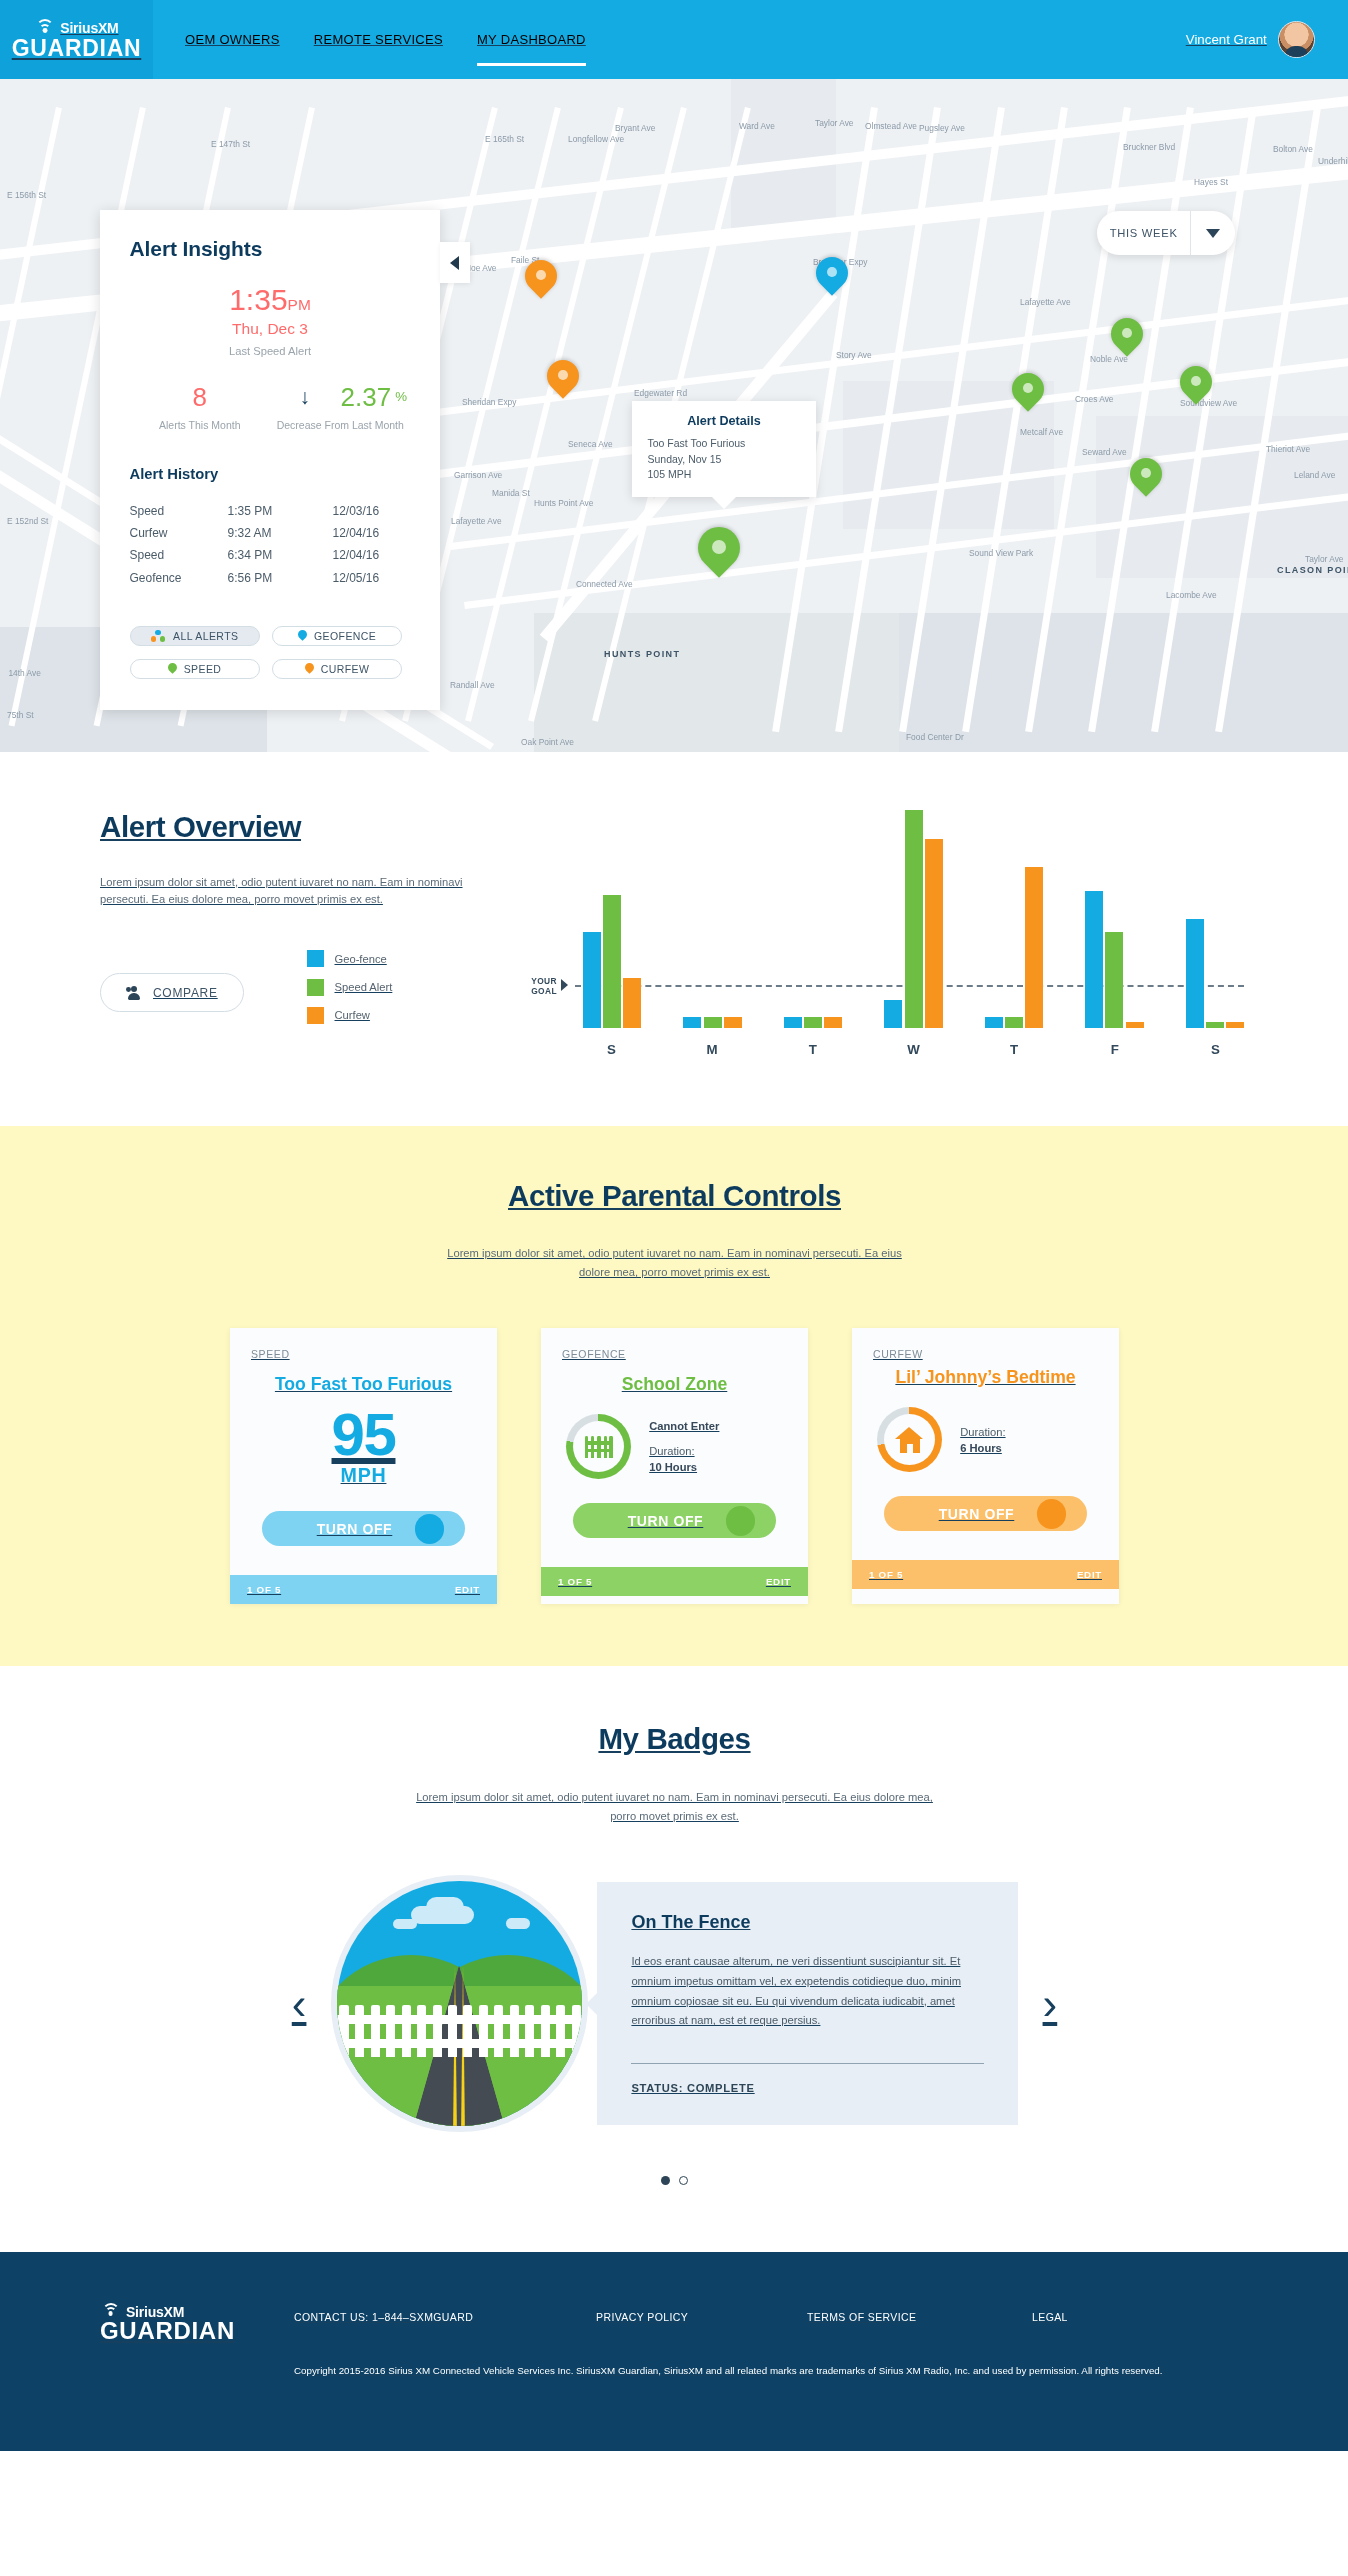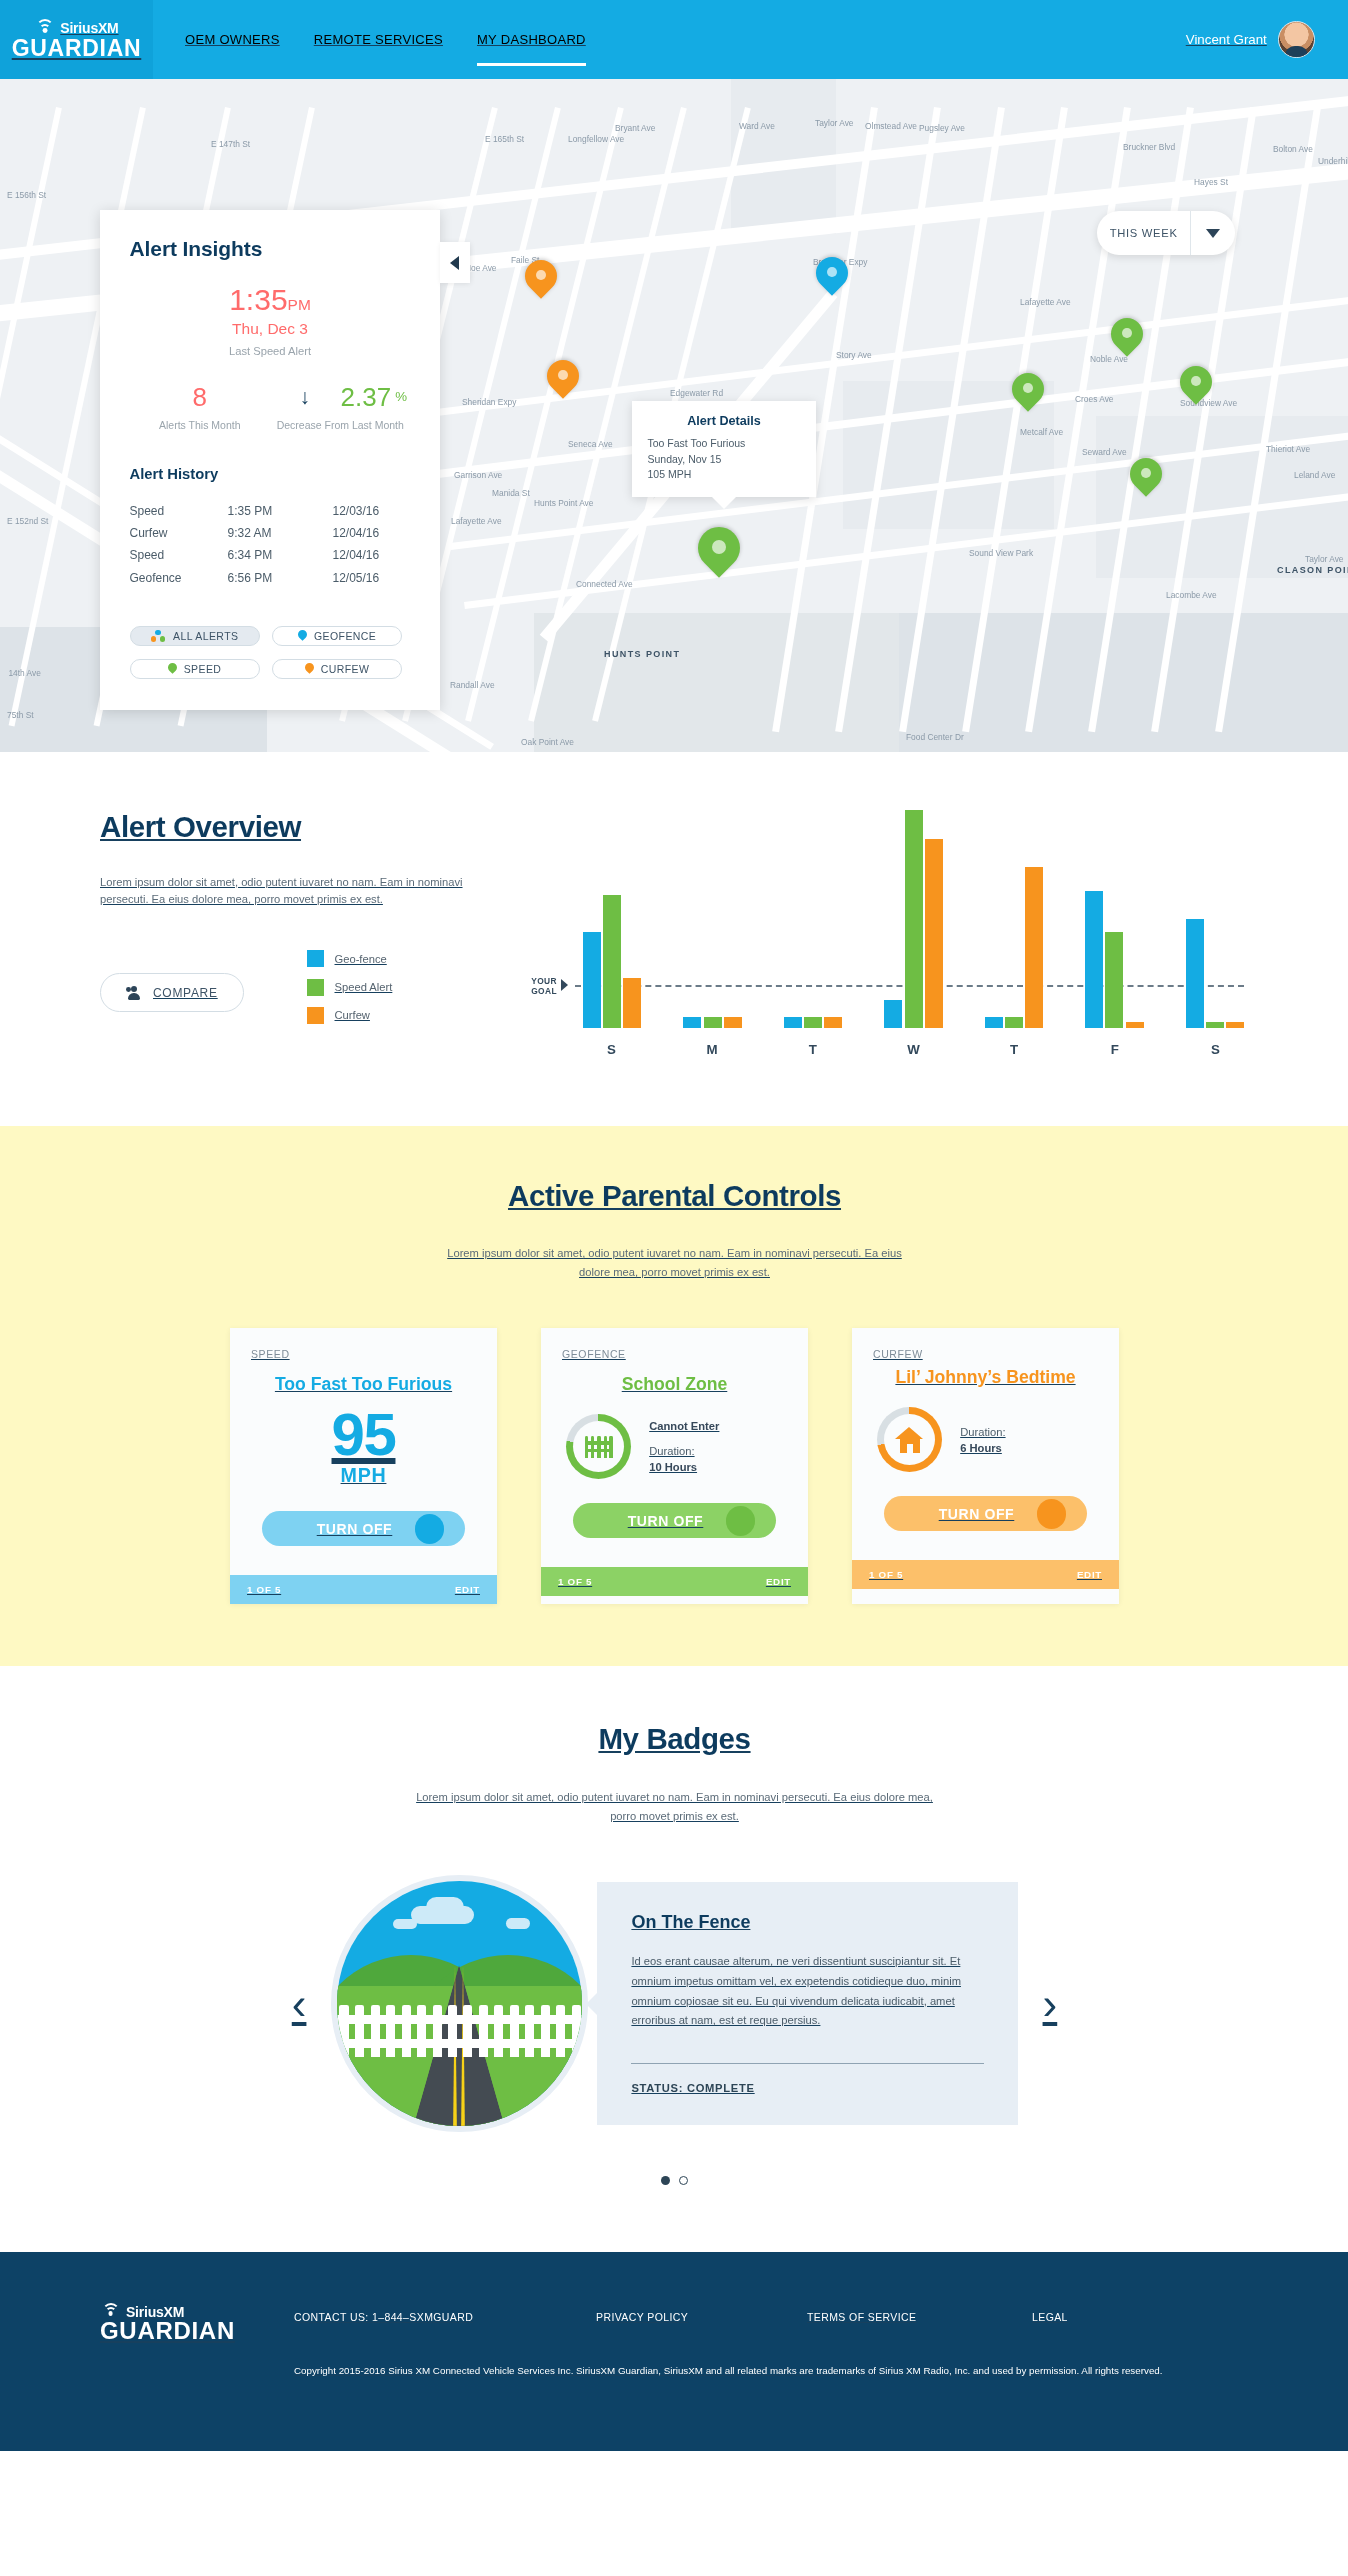--- a/index.html
+++ b/index.html
@@ -413,21 +413,21 @@
         <div class="maplabel" style="left: 1273px; top: 65px;">Bolton Ave</div>
         <div class="maplabel" style="left: 1318px; top: 77px;">Underhill Ave</div>
         <div class="maplabel" style="left: 813px; top: 178px;">Bruckner Expy</div>
         <div class="maplabel" style="left: 836px; top: 271px;">Story Ave</div>
         <div class="maplabel" style="left: 1020px; top: 218px;">Lafayette Ave</div>
         <div class="maplabel" style="left: 462px; top: 318px;">Sheridan Expy</div>
         <div class="maplabel" style="left: 454px; top: 391px;">Garrison Ave</div>
         <div class="maplabel" style="left: 492px; top: 409px;">Manida St</div>
         <div class="maplabel" style="left: 534px; top: 419px;">Hunts Point Ave</div>
         <div class="maplabel" style="left: 568px; top: 360px;">Seneca Ave</div>
-        <div class="maplabel" style="left: 670px; top: 309px;">Edgewater Rd</div>
+        <div class="maplabel" style="left: 634px; top: 309px;">Edgewater Rd</div>
         <div class="maplabel" style="left: 451px; top: 437px;">Lafayette Ave</div>
         <div class="maplabel" style="left: 576px; top: 500px;">Connected Ave</div>
         <div class="maplabel" style="left: 7px; top: 437px;">E 152nd St</div>
         <div class="maplabel" style="left: 450px; top: 601px;">Randall Ave</div>
         <div class="maplabel" style="left: 521px; top: 658px;">Oak Point Ave</div>
         <div class="maplabel" style="left: 906px; top: 653px;">Food Center Dr</div>
         <div class="maplabel bold" style="left: 604px; top: 570px;">HUNTS POINT</div>
         <div class="maplabel" style="left: 1090px; top: 275px;">Noble Ave</div>
         <div class="maplabel" style="left: 1075px; top: 315px;">Croes Ave</div>
         <div class="maplabel" style="left: 1020px; top: 348px;">Metcalf Ave</div>

